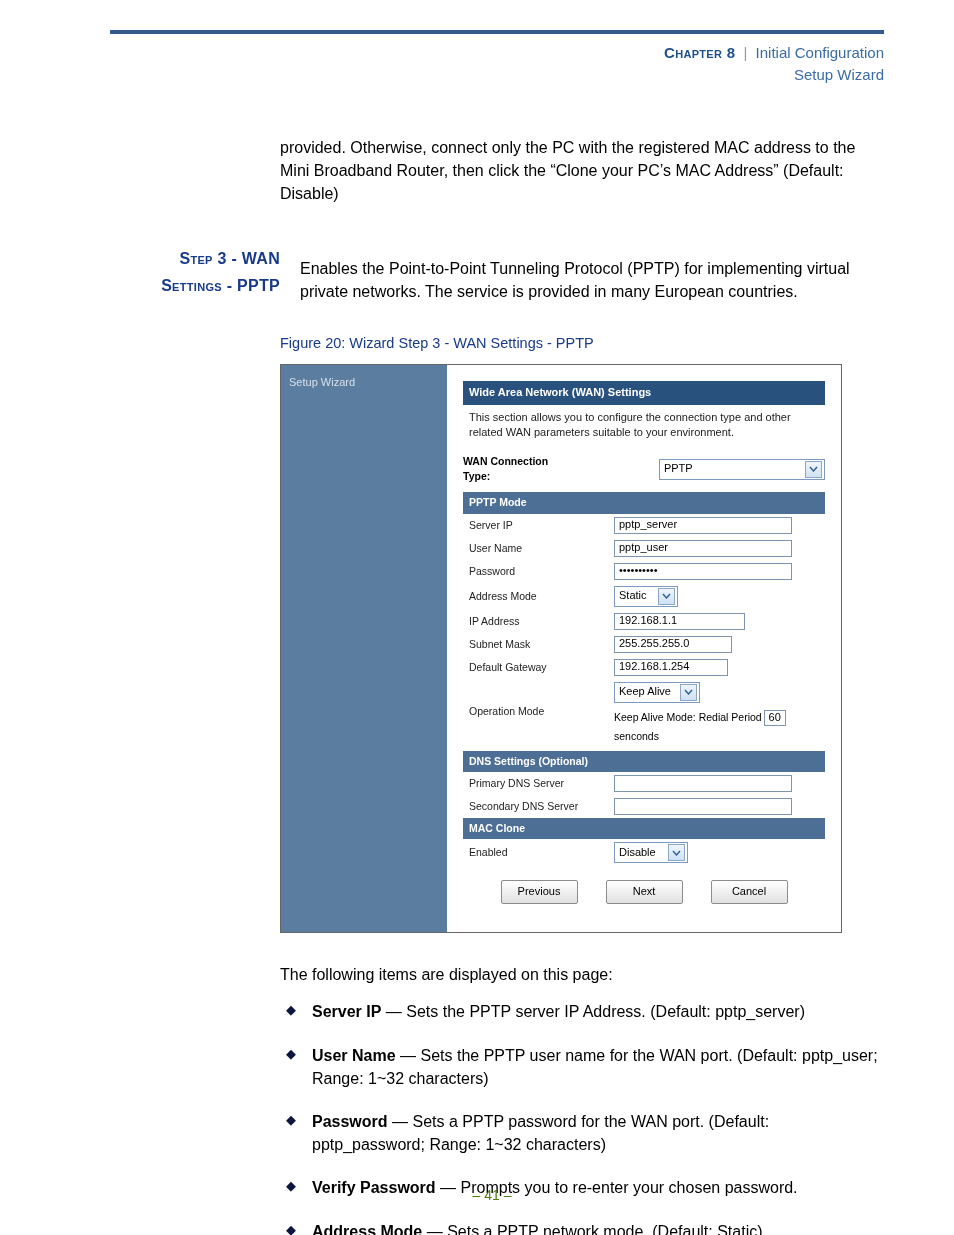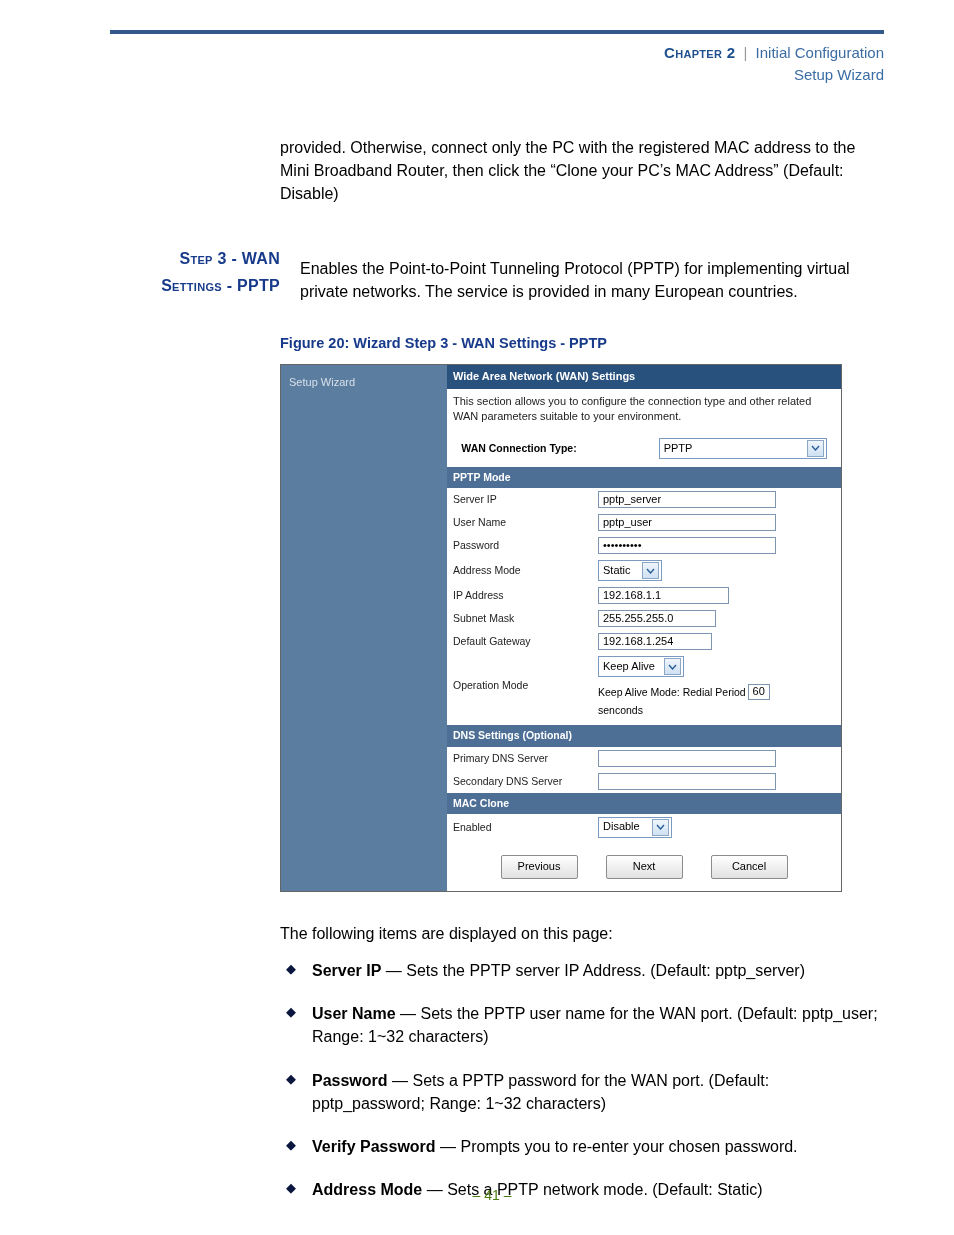--- a/index.html
+++ b/index.html
@@ -18,34 +18,34 @@
   .hdr .line2 { color:#3b6ca3; }
   .bodytext { margin-left:170px; }
   .para { margin:0 0 14px 0; }
   .row { display:flex; align-items:flex-start; margin-top:40px; }
   .margin-head {
     width:170px; flex-shrink:0; text-align:right; padding-right:8px;
     color:#173a8a; font-weight:bold; font-size:16px;
     font-variant:small-caps; letter-spacing:.3px; line-height:1.7;
   }
   .figure-caption {
-    margin-left:170px; color:#173a8a; font-weight:bold; font-size:14.5px;
+    margin-left:170px; color:#173a8a; font-weight:normal; font-size:14.5px;
     margin-top:18px; margin-bottom:10px;
   }
 
   
   .shot {
     margin-left:170px; width:560px; border:1px solid #666;
     font-family: Arial, Helvetica, sans-serif; font-size:11px;
     display:flex; background:#fff;
   }
   .shot .side {
     width:150px; background:#5b7da0; color:#d7e0ea; padding:10px 8px;
   }
-  .shot .main { flex:1; padding:0; }
+  .shot .main { flex:1; padding:16px; }
   .wanhdr {
     background:#29517e; color:#fff; font-weight:bold; font-size:11px;
     padding:4px 6px;
   }
   .wandesc { padding:5px 6px 13px 6px; color:#222; line-height:1.3; }
   .conn-row {
     display:flex; align-items:center; justify-content:center; gap:82px;
     padding:2px 0 8px 0;
   }
   .conn-row .lbl { font-weight:bold; font-size:10.5px; }
@@ -101,21 +101,21 @@
   }
 </style>
 </head>
 <body>
 
 <div class="page">
   <div class="topbar"></div>
 
   <div class="hdr">
     <div>
-      <span class="chap">Chapter 2</span>
+      <span class="chap">Chapter 8</span>
       <span class="sep">|</span>
       <span class="sub">Initial Configuration</span>
     </div>
     <div class="line2">Setup Wizard</div>
   </div>
 
   <div class="bodytext">
     <p class="para">provided. Otherwise, connect only the PC with the registered MAC address to the Mini Broadband Router, then click the “Clone your PC’s MAC Address” (Default: Disable)</p>
   </div>
 

